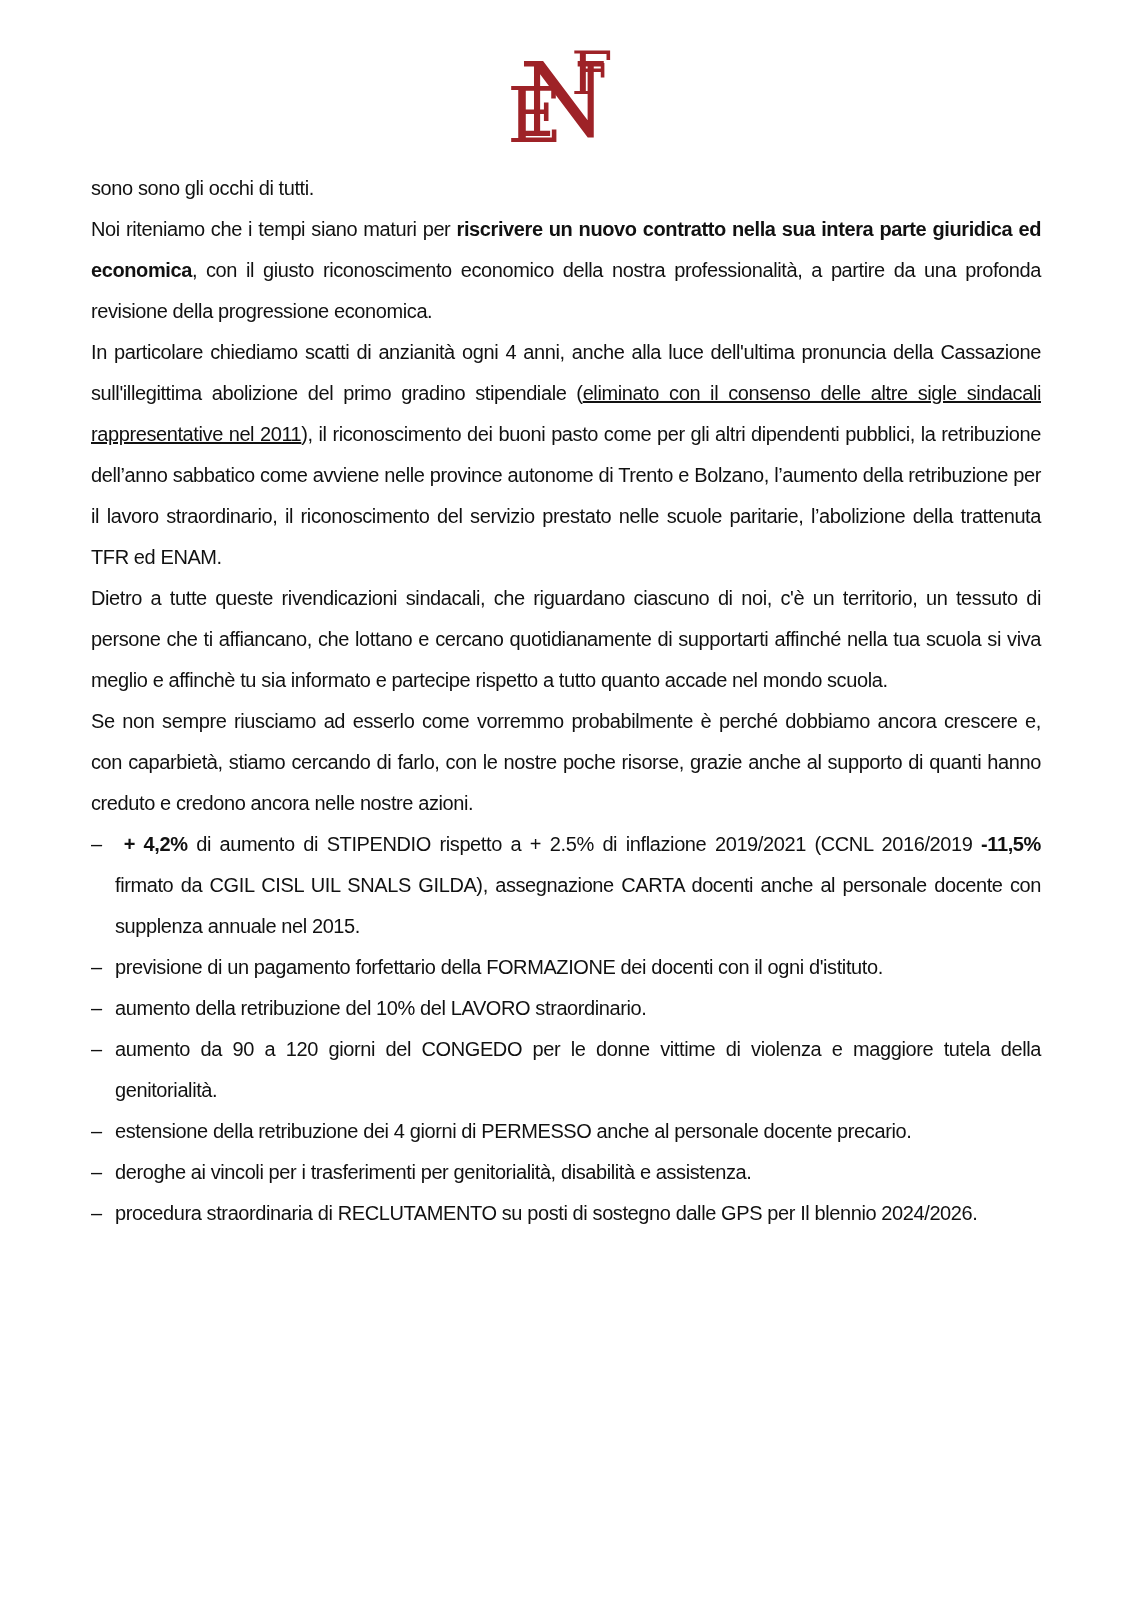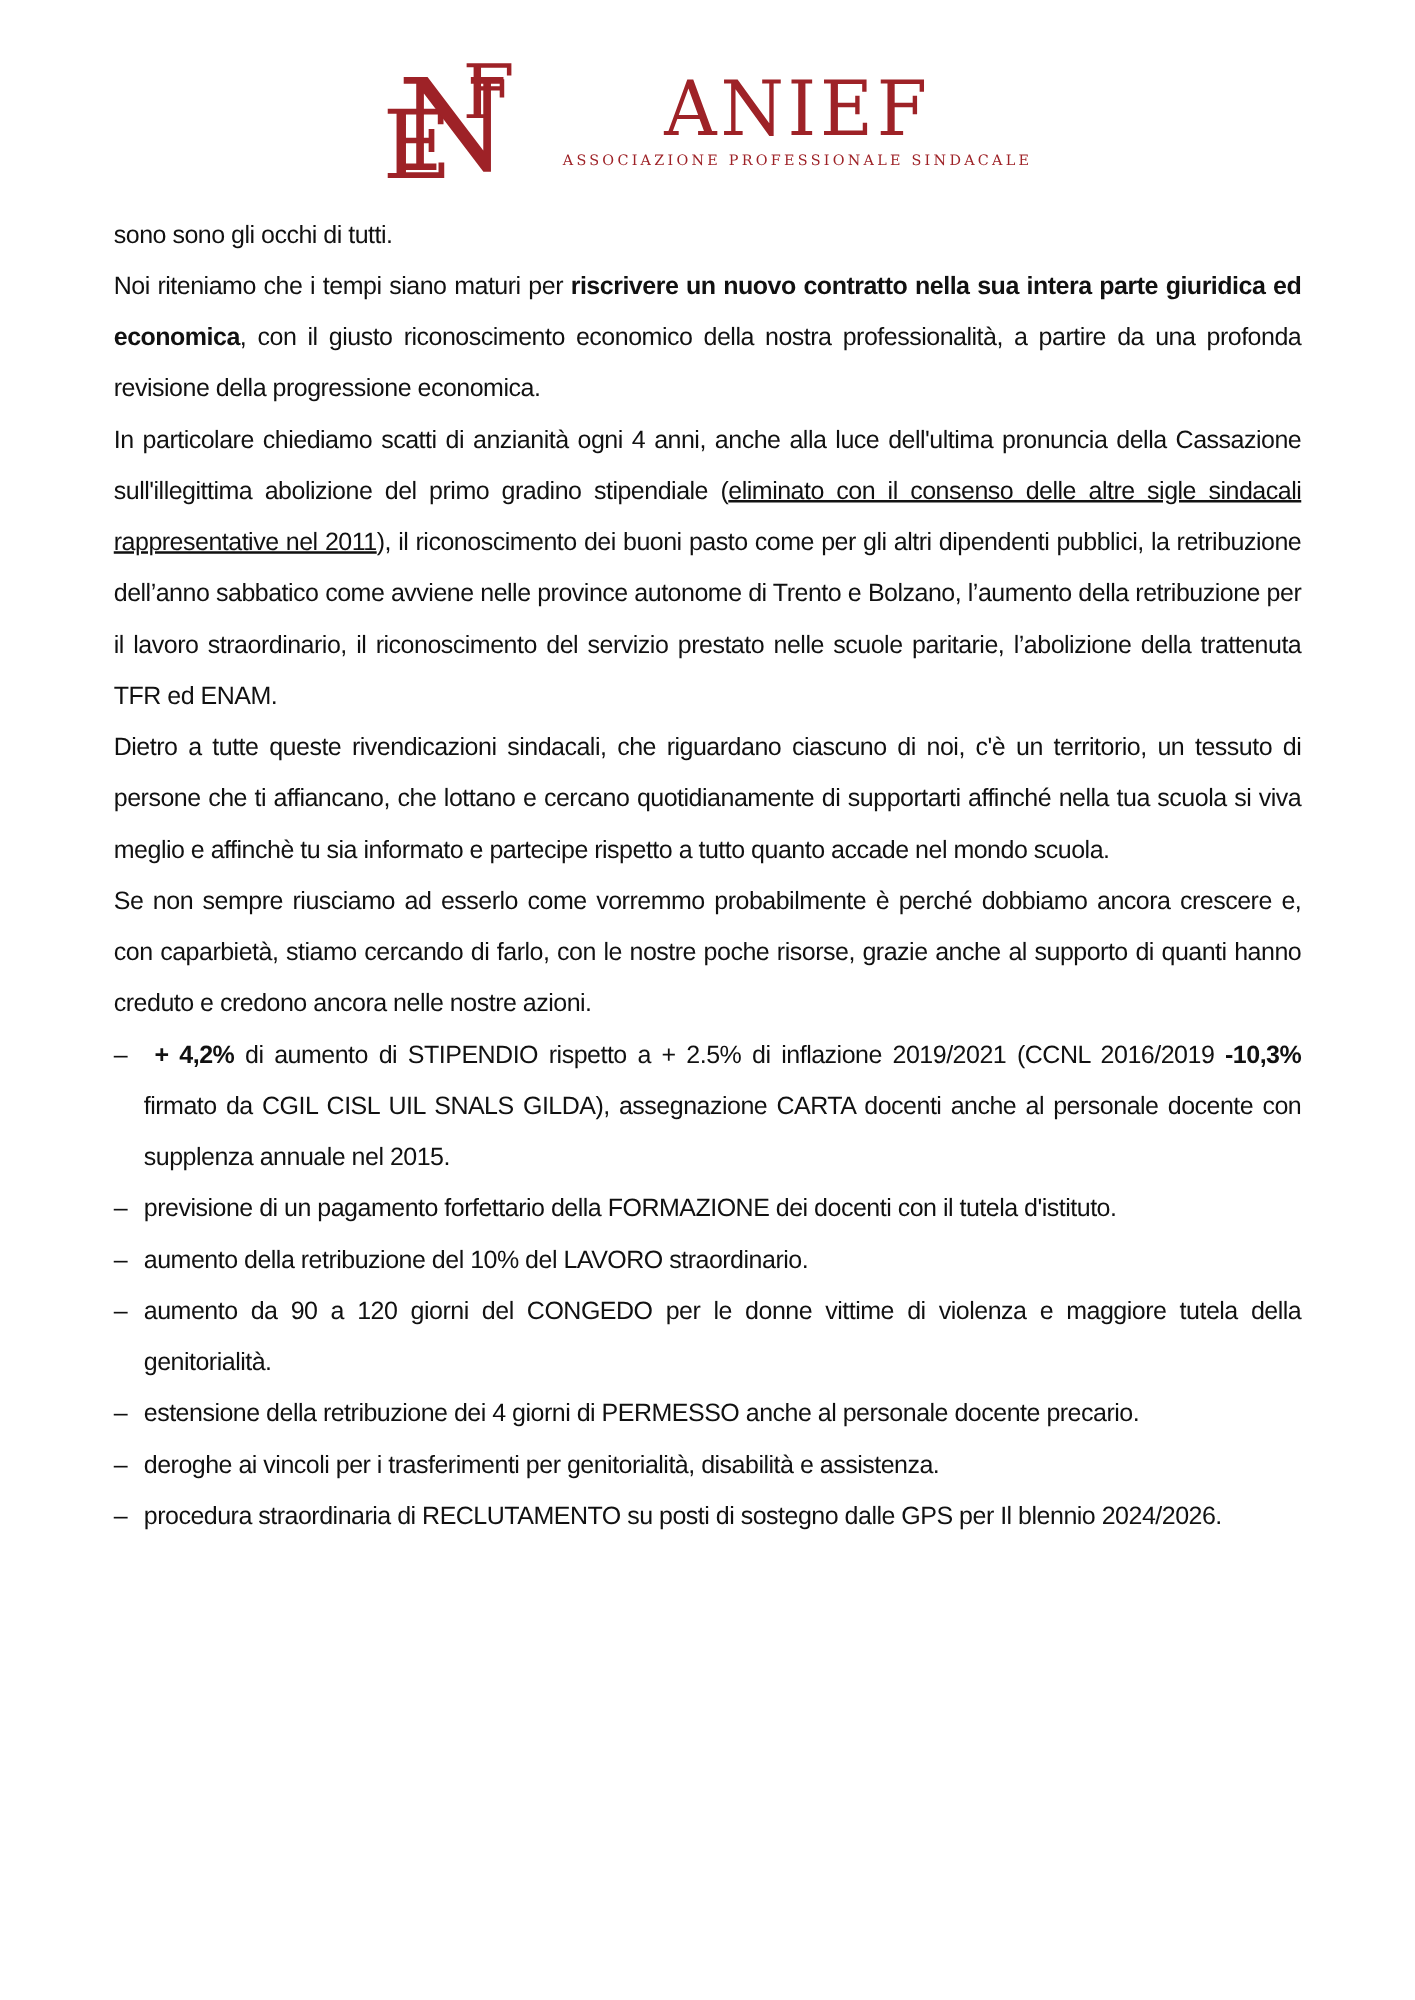--- a/index.html
+++ b/index.html
@@ -69,39 +69,35 @@
   <header class="logo-wrap">
     <div class="monogram">
       <svg viewBox="0 0 118 108" width="118" height="108" aria-hidden="true">
         <g font-family="'DejaVu Serif', serif" fill="#9e2227">
           <text x="0" y="100" font-size="76">E</text>
           <text x="12" y="94" font-size="102">N</text>
           <text x="64" y="52" font-size="60">F</text>
         </g>
       </svg>
     </div>
-    <div class="wordmark">
-      <div class="brand">ANIEF</div>
-      <div class="brand-sub">ASSOCIAZIONE PROFESSIONALE SINDACALE</div>
-    </div>
   </header>
 
   <main class="doc-body">
       <div class="block para"><span>sono sono gli occhi di tutti.</span></div>
       <div class="block para"><span>Noi riteniamo che i tempi siano maturi per </span><span class="bold">riscrivere un nuovo contratto nella sua intera parte giuridica ed economica</span><span>, con il giusto riconoscimento economico della nostra professionalità, a partire da una profonda revisione della progressione economica.</span></div>
       <div class="block para"><span>In particolare chiediamo scatti di anzianità ogni 4 anni, anche alla luce dell'ultima pronuncia della Cassazione sull'illegittima abolizione del primo gradino stipendiale (</span><span class="underline">eliminato con il consenso delle altre sigle sindacali rappresentative nel 2011</span><span>), il riconoscimento dei buoni pasto come per gli altri dipendenti pubblici, la retribuzione dell’anno sabbatico come avviene nelle province autonome di Trento e Bolzano, l’aumento della retribuzione per il lavoro straordinario, il riconoscimento del servizio prestato nelle scuole paritarie, l’abolizione della trattenuta TFR ed ENAM.</span></div>
       <div class="block para"><span>Dietro a tutte queste rivendicazioni sindacali, che riguardano ciascuno di noi, c'è un territorio, un tessuto di persone che ti affiancano, che lottano e cercano quotidianamente di supportarti affinché nella tua scuola si viva meglio e affinchè tu sia informato e partecipe rispetto a tutto quanto accade nel mondo scuola.</span></div>
       <div class="block para"><span>Se non sempre riusciamo ad esserlo come vorremmo probabilmente è perché dobbiamo ancora crescere e, con caparbietà, stiamo cercando di farlo, con le nostre poche risorse, grazie anche al supporto di quanti hanno creduto e credono ancora nelle nostre azioni.</span></div>
       <div class="block bullet">
         <span class="marker">–</span>
-        <span class="btext"><span>&nbsp;</span><span class="bold">+ 4,2%</span><span> di aumento di STIPENDIO rispetto a + 2.5% di inflazione 2019/2021 (CCNL 2016/2019 </span><span class="bold">-10,3%</span><span> firmato da CGIL CISL UIL SNALS GILDA), assegnazione CARTA docenti anche al personale docente con supplenza annuale nel 2015.</span></span>
+        <span class="btext"><span>&nbsp;</span><span class="bold">+ 4,2%</span><span> di aumento di STIPENDIO rispetto a + 2.5% di inflazione 2019/2021 (CCNL 2016/2019 </span><span class="bold">-11,5%</span><span> firmato da CGIL CISL UIL SNALS GILDA), assegnazione CARTA docenti anche al personale docente con supplenza annuale nel 2015.</span></span>
       </div>
       <div class="block bullet">
         <span class="marker">–</span>
-        <span class="btext"><span>previsione di un pagamento forfettario della FORMAZIONE dei docenti con il tutela d'istituto.</span></span>
+        <span class="btext"><span>previsione di un pagamento forfettario della FORMAZIONE dei docenti con il ogni d'istituto.</span></span>
       </div>
       <div class="block bullet">
         <span class="marker">–</span>
         <span class="btext"><span>aumento della retribuzione del 10% del LAVORO straordinario.</span></span>
       </div>
       <div class="block bullet">
         <span class="marker">–</span>
         <span class="btext"><span>aumento da 90 a 120 giorni del CONGEDO per le donne vittime di violenza e maggiore tutela della genitorialità.</span></span>
       </div>
       <div class="block bullet">

